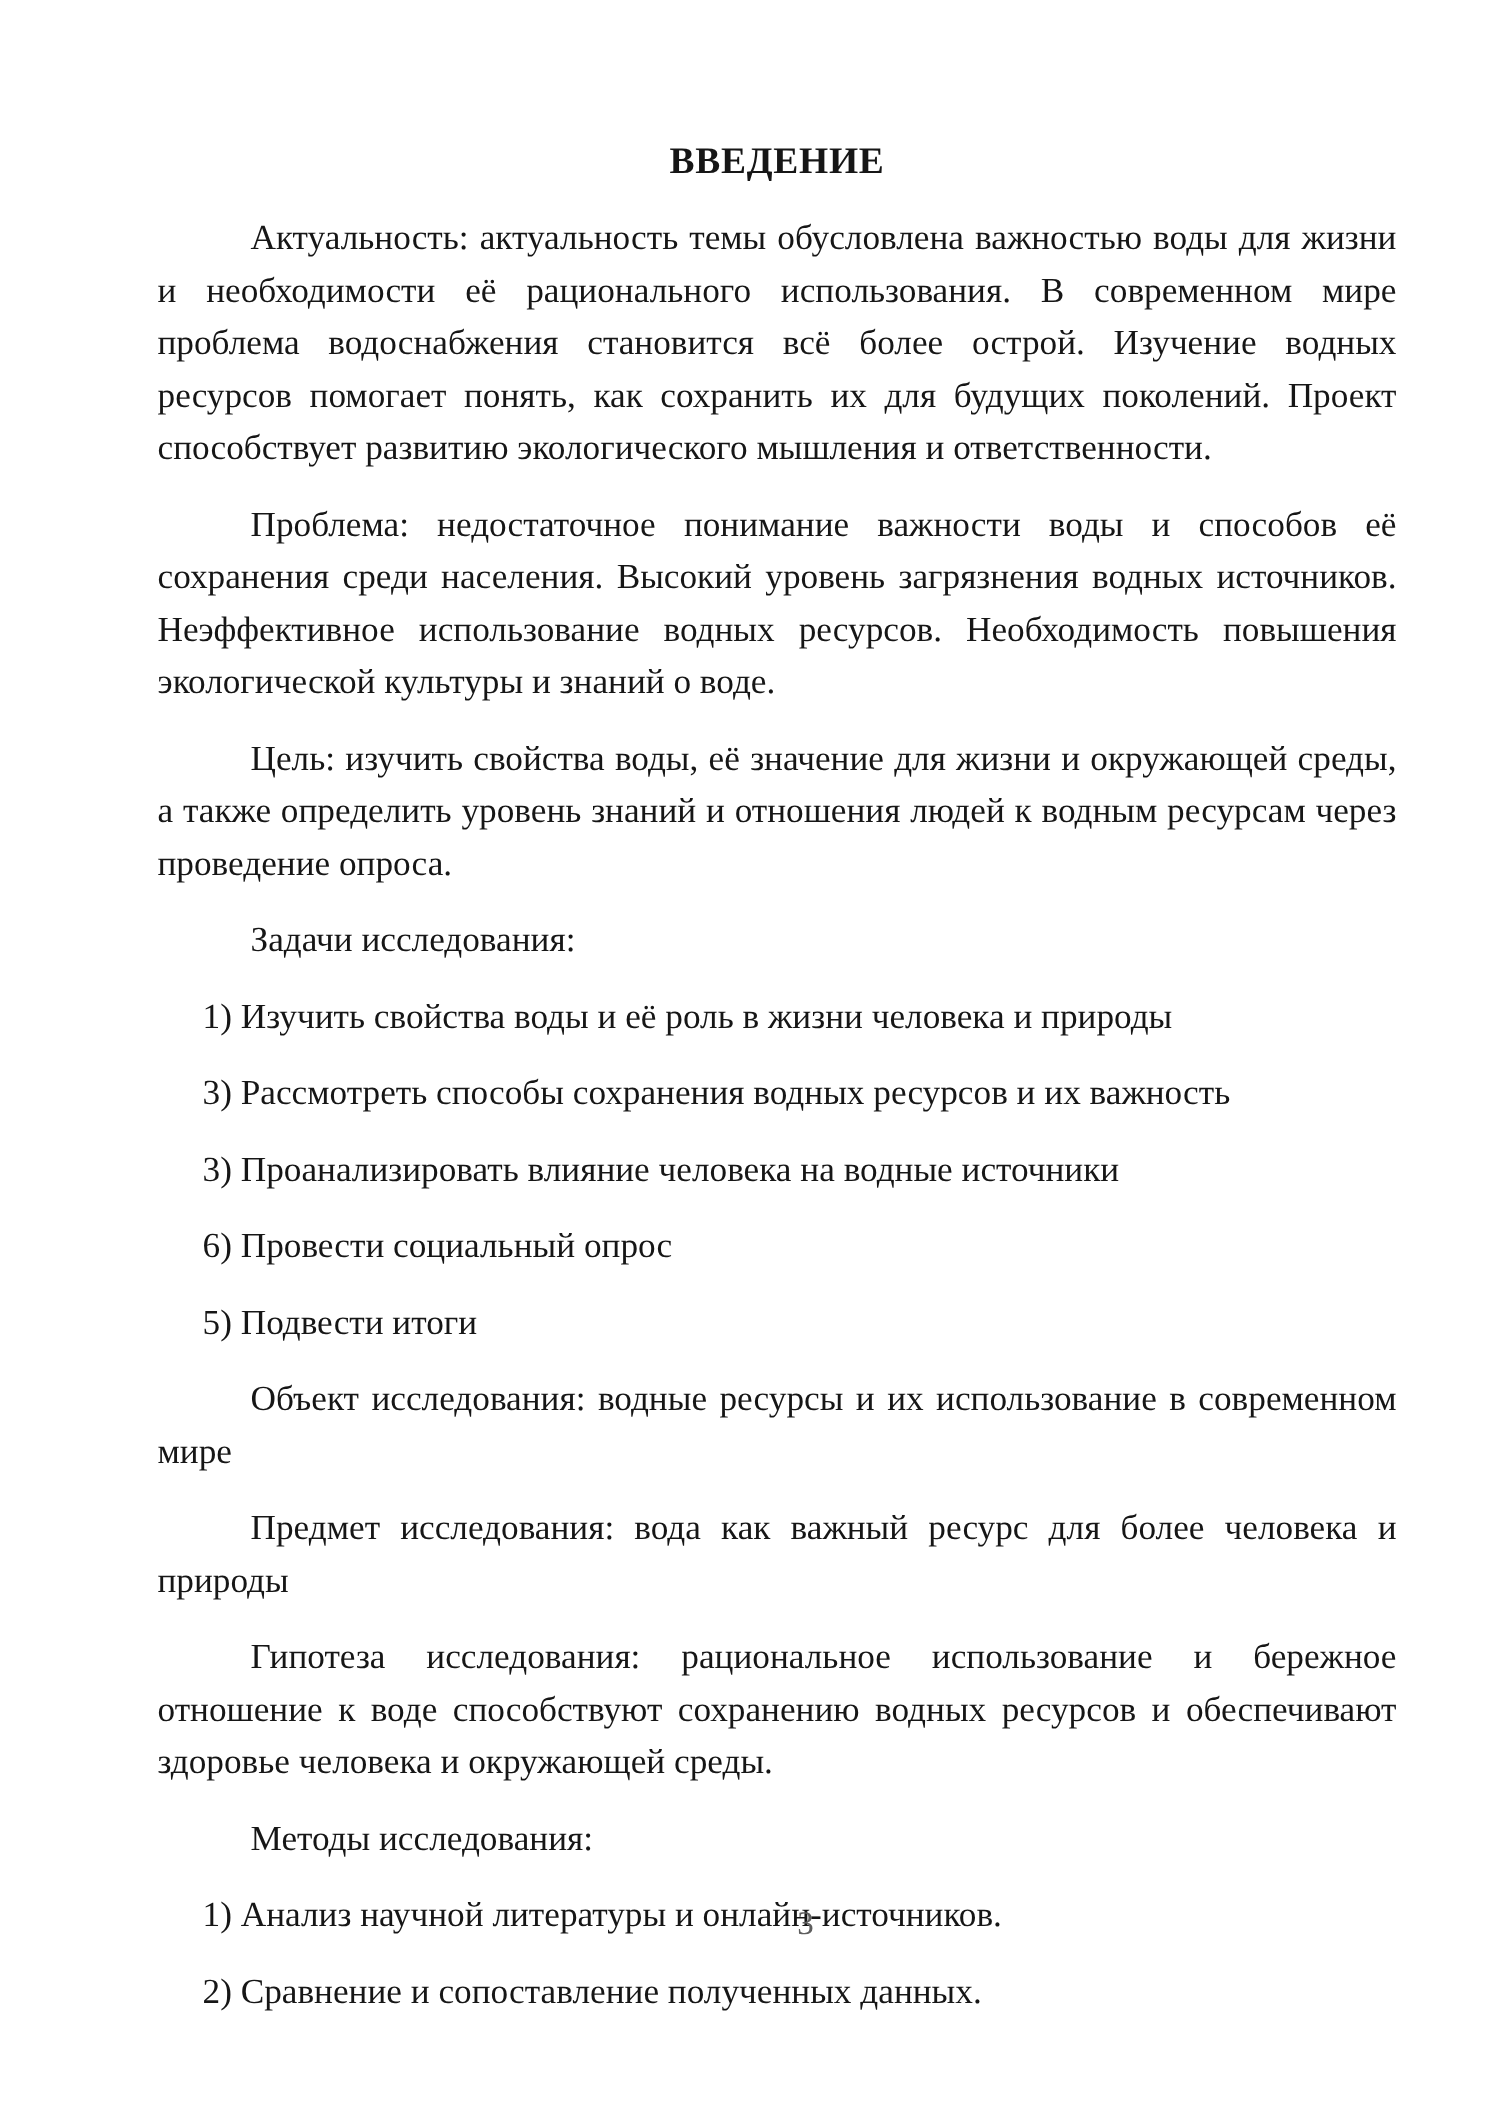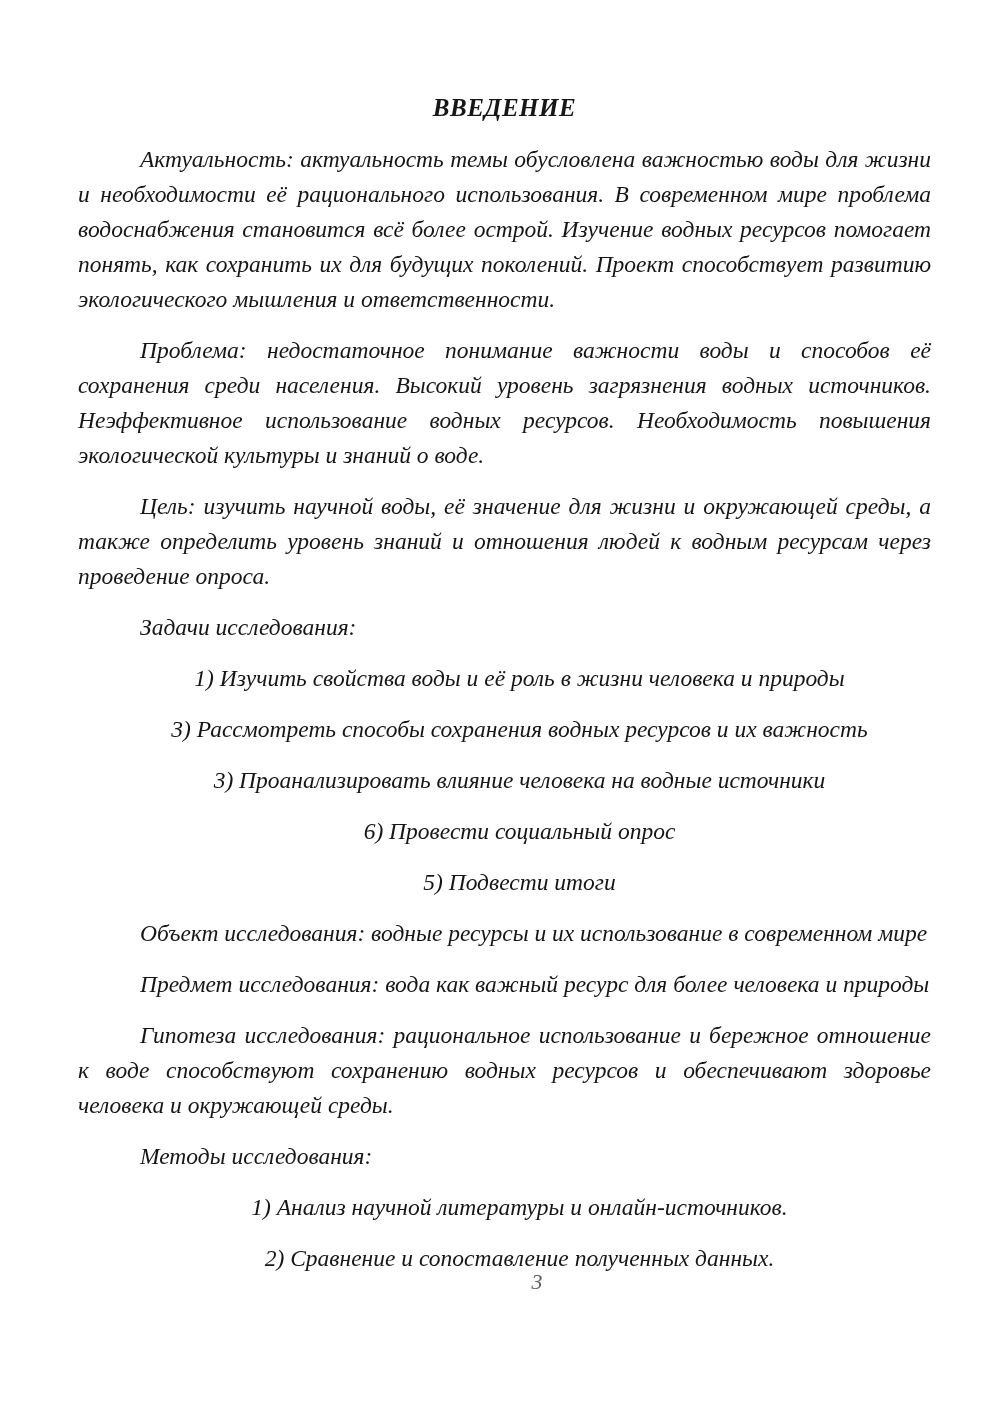--- a/index.html
+++ b/index.html
@@ -6,46 +6,45 @@
     margin: 0;
     padding: 0;
     background: #ffffff;
   }
   .page {
     position: relative;
     width: 1000px;
     height: 1348px;
     background: #ffffff;
     box-sizing: border-box;
-    padding: 90px 69px 0 78px;
+    padding: 90px 69px 0 105px;
     font-family: "Liberation Serif", "DejaVu Serif", serif;
     color: #161616;
     overflow: hidden;
-    font-style: italic;
   }
   .doc-title {
     font-size: 25px;
     line-height: 35px;
     font-weight: bold;
     text-align: center;
     letter-spacing: 0.5px;
     margin: 0 0 17px 0;
   }
   p.body-par {
     font-size: 23.5px;
     line-height: 35px;
     margin: 16px 0 11px 0;
     text-align: justify;
   }
   p.indent {
     text-indent: 62px;
   }
   p.list-item {
     margin-left: 30px;
-    text-align: center;
+    text-align: left;
   }
   .page-number {
     position: absolute;
     left: 143px;
     width: 788px;
     bottom: 54px;
     text-align: center;
     font-size: 22px;
     line-height: 24px;
     color: #5e5e5e;
@@ -55,21 +54,21 @@
 <body>
 
 <div class="page">
 
   <h1 class="doc-title">ВВЕДЕНИЕ</h1>
 
   <p class="body-par indent">Актуальность: актуальность темы обусловлена важностью воды для жизни и необходимости её рационального использования. В современном мире проблема водоснабжения становится всё более острой. Изучение водных ресурсов помогает понять, как сохранить их для будущих поколений. Проект способствует развитию экологического мышления и ответственности.</p>
 
   <p class="body-par indent">Проблема: недостаточное понимание важности воды и способов её сохранения среди населения. Высокий уровень загрязнения водных источников. Неэффективное использование водных ресурсов. Необходимость повышения экологической культуры и знаний о воде.</p>
 
-  <p class="body-par indent">Цель: изучить научной воды, её значение для жизни и окружающей среды, а также определить уровень знаний и отношения людей к водным ресурсам через проведение опроса.</p>
+  <p class="body-par indent">Цель: изучить свойства воды, её значение для жизни и окружающей среды, а также определить уровень знаний и отношения людей к водным ресурсам через проведение опроса.</p>
 
   <p class="body-par indent">Задачи исследования:</p>
 
   <p class="body-par list-item">1) Изучить свойства воды и её роль в жизни человека и природы</p>
 
   <p class="body-par list-item">3) Рассмотреть способы сохранения водных ресурсов и их важность</p>
 
   <p class="body-par list-item">3) Проанализировать влияние человека на водные источники</p>
 
   <p class="body-par list-item">6) Провести социальный опрос</p>

